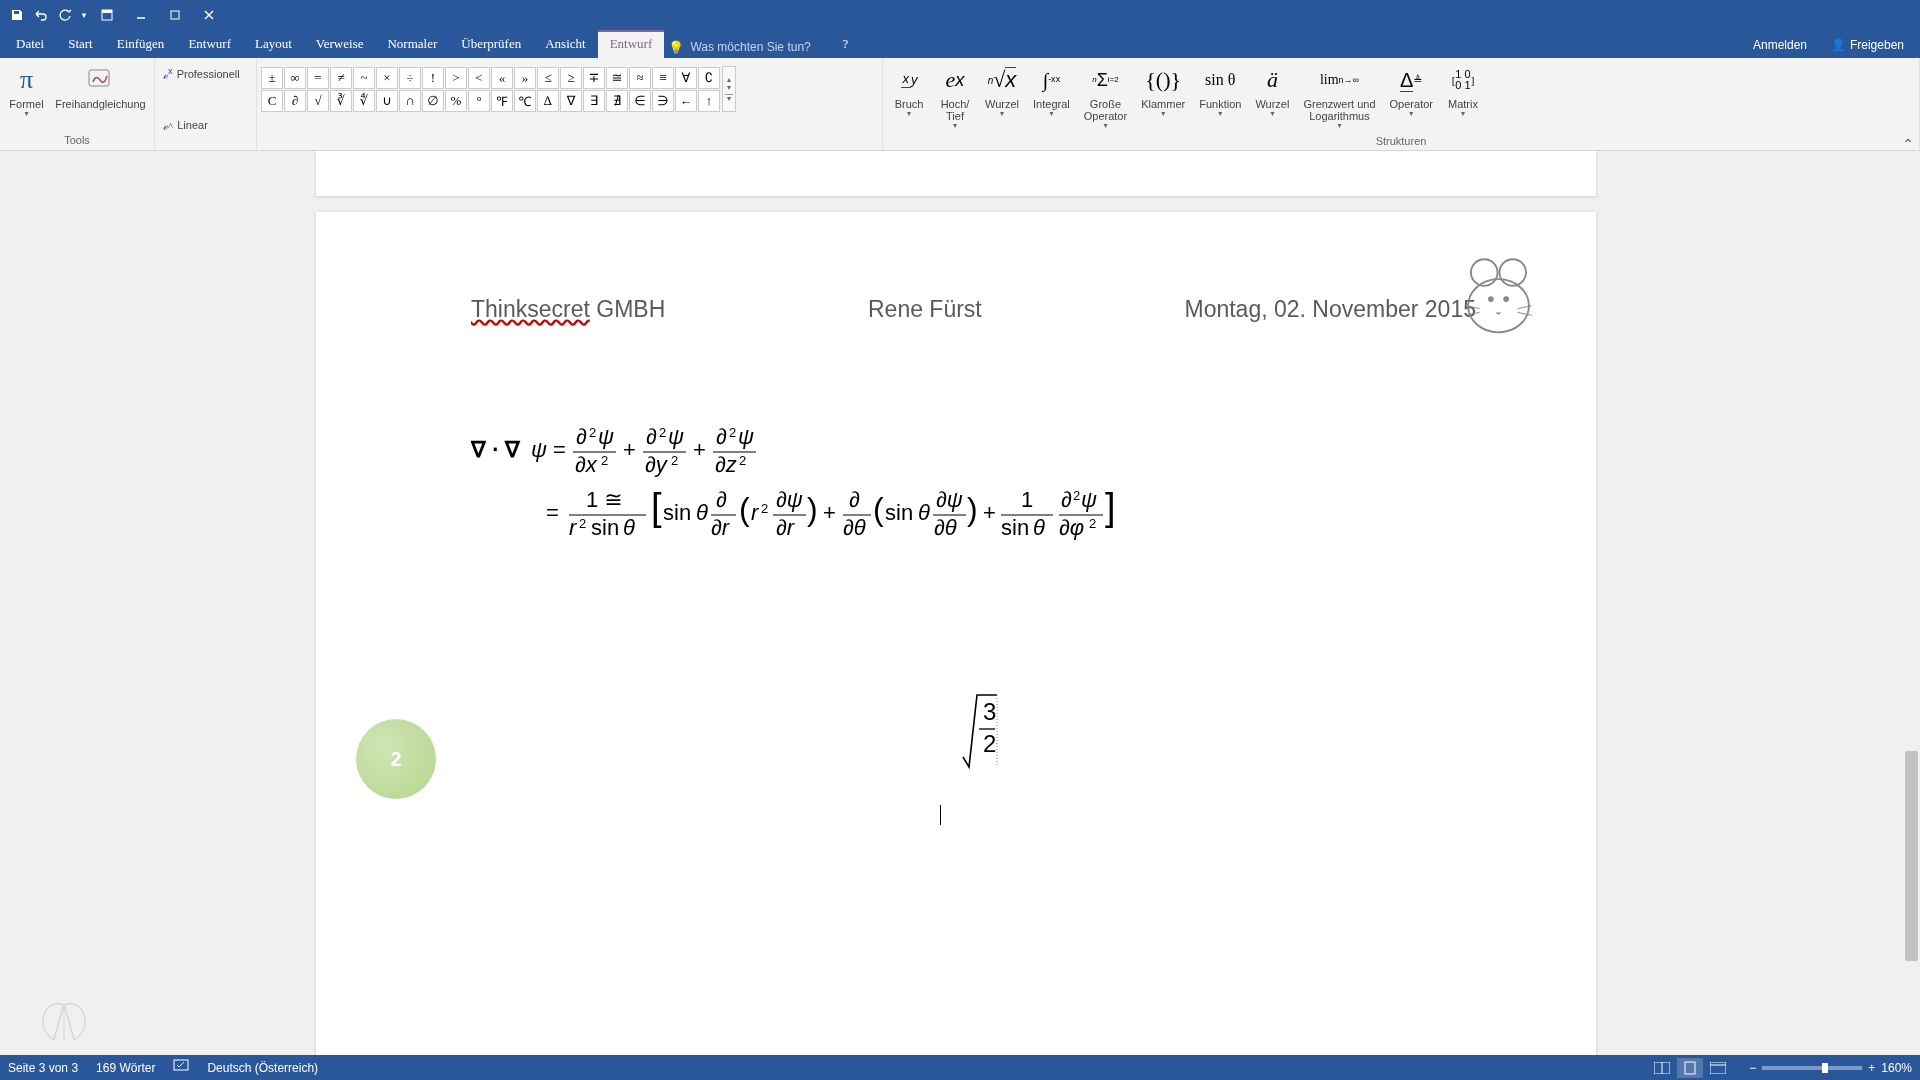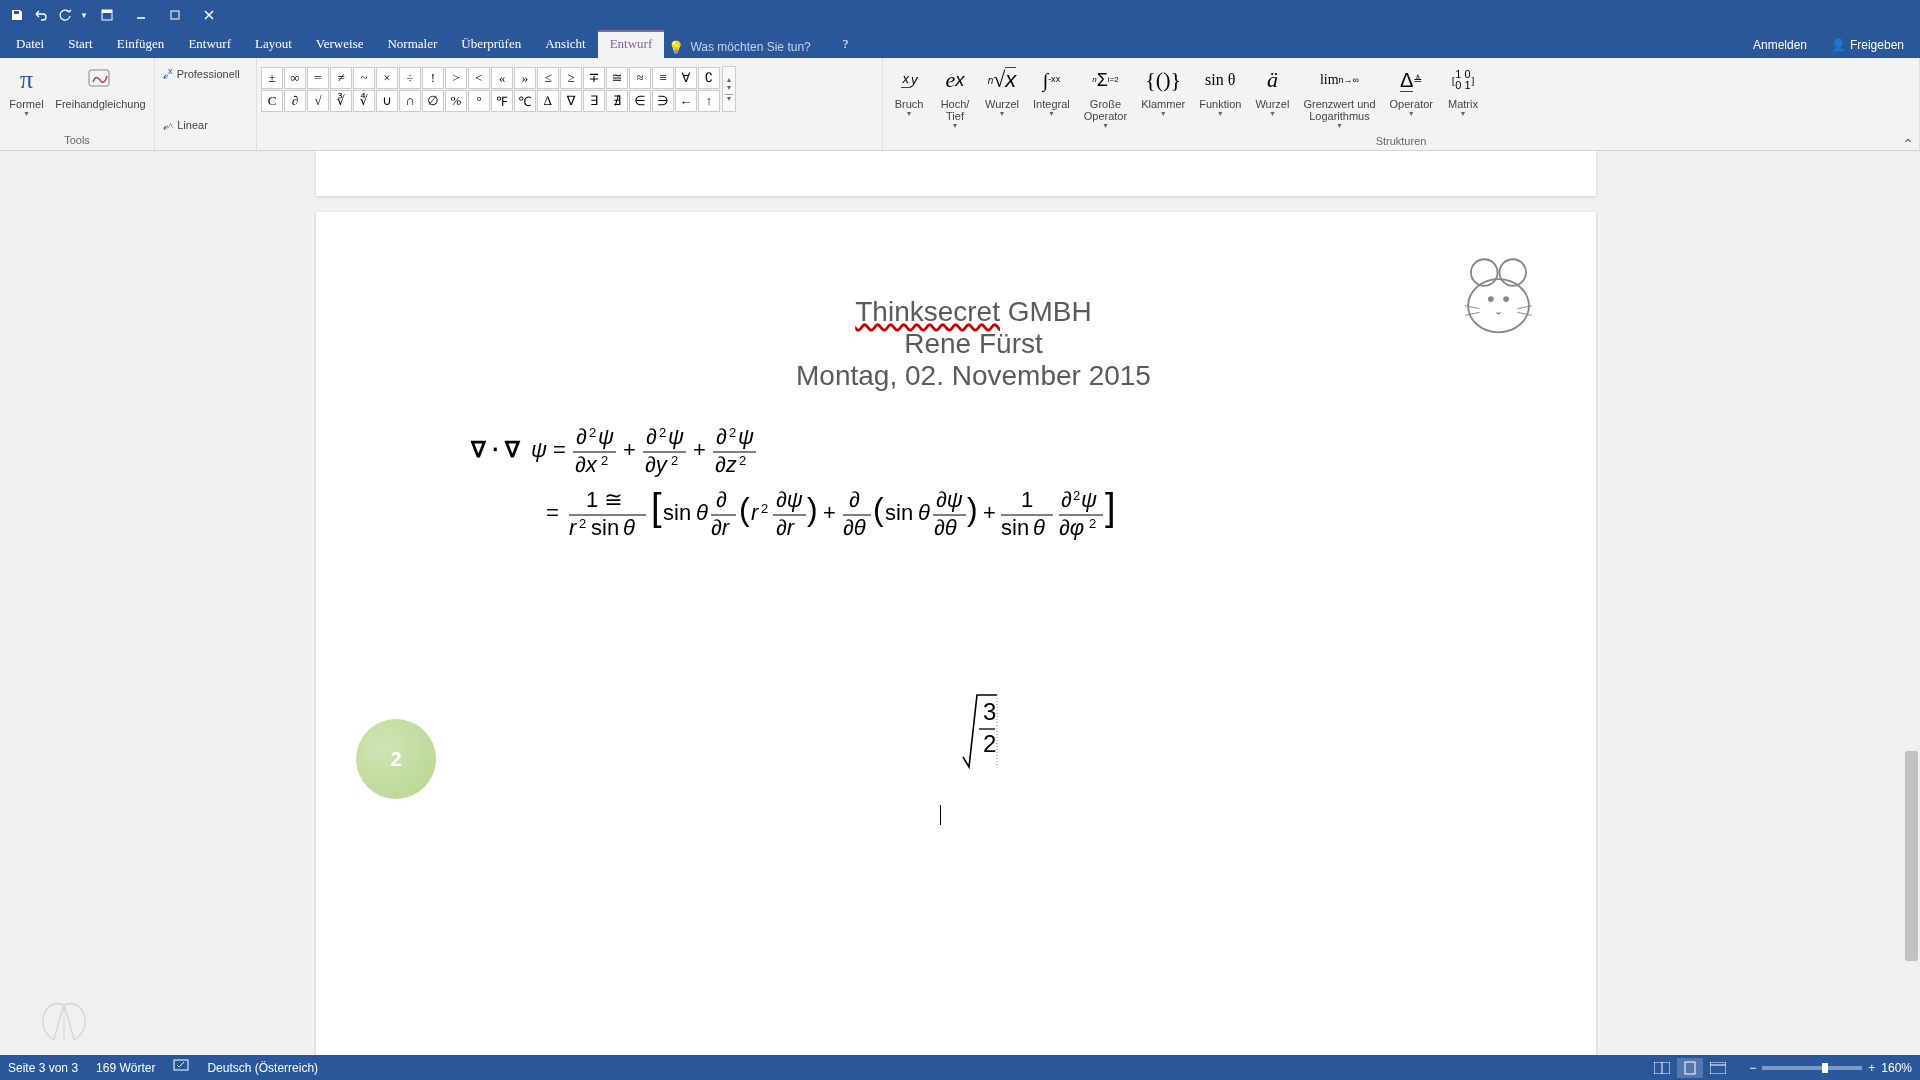--- a/index.html
+++ b/index.html
@@ -40,21 +40,21 @@
 .sym-grid-wrap { display: flex; align-items: center; }
 .sym-more { width: 14px; height: 46px; border: 1px solid #ccc; background: #f8f8f8; display: flex; flex-direction: column; align-items: center; justify-content: center; cursor: pointer; margin-left: 2px;}
 .sym-more span { font-size: 8px; color: #666; line-height: 1; }
 
 .collapse-ribbon { position: absolute; right: 6px; top: 136px; cursor: pointer; color: #666; font-size: 14px; }
 
 .doc-area { position: absolute; top: 151px; bottom: 25px; left: 0; right: 0; background: #f0f0f0; overflow: hidden; }
 .page-prev { position: absolute; left: 316px; top: 0; width: 1280px; height: 45px; background: #fff; box-shadow: 0 1px 3px rgba(0,0,0,0.15); }
 .page { position: absolute; left: 316px; top: 61px; width: 1280px; height: 1600px; background: #fff; box-shadow: 0 1px 3px rgba(0,0,0,0.2); }
 
-.doc-header { position: absolute; left: 155px; right: 120px; top: 84px; display: flex; justify-content: space-between; align-items: center; font-family: 'Calibri', sans-serif; font-size: 28px; color: #5a5a5a; flex-direction: column; }
+.doc-header { position: absolute; left: 155px; right: 120px; top: 84px; display: flex; justify-content: space-between; align-items: center; font-family: 'Calibri', sans-serif; font-size: 23px; color: #5a5a5a; }
 .doc-header .company u { text-decoration-color: #c00; text-decoration-style: wavy; }
 .doc-logo { position: absolute; right: 50px; top: 32px; width: 95px; height: 95px; }
 
 .formula1 { position: absolute; left: 155px; top: 210px; font-family: 'Cambria Math', serif; font-size: 24px; }
 .formula2 { position: absolute; left: 645px; top: 475px; font-family: 'Cambria Math', serif; font-size: 26px; color: #000; }
 .cursor-blink { position: absolute; left: 624px; top: 593px; width: 1px; height: 20px; background: #000; }
 
 .green-circle { position: absolute; left: 356px; top: 719px; width: 80px; height: 80px; border-radius: 50%; background: radial-gradient(circle at 35% 35%, #c8e0a8, #a8cf7a); display: flex; align-items: center; justify-content: center; color: #fff; font-size: 20px; font-weight: bold; opacity: 0.85;}
 
 .watermark { position: absolute; left: 34px; bottom: 30px; opacity: 0.35; }

